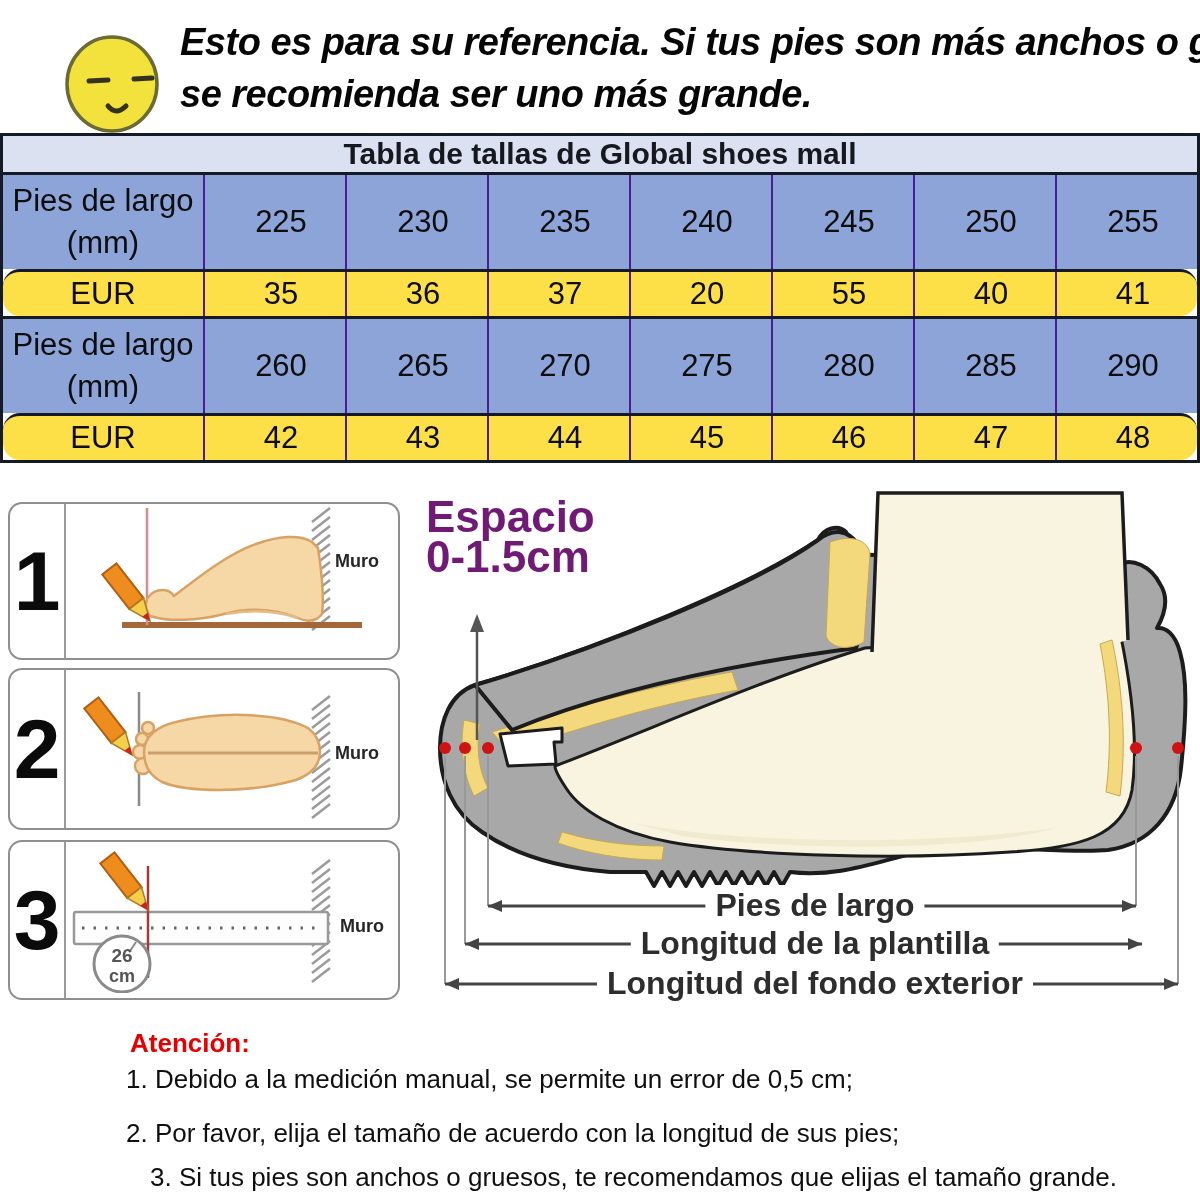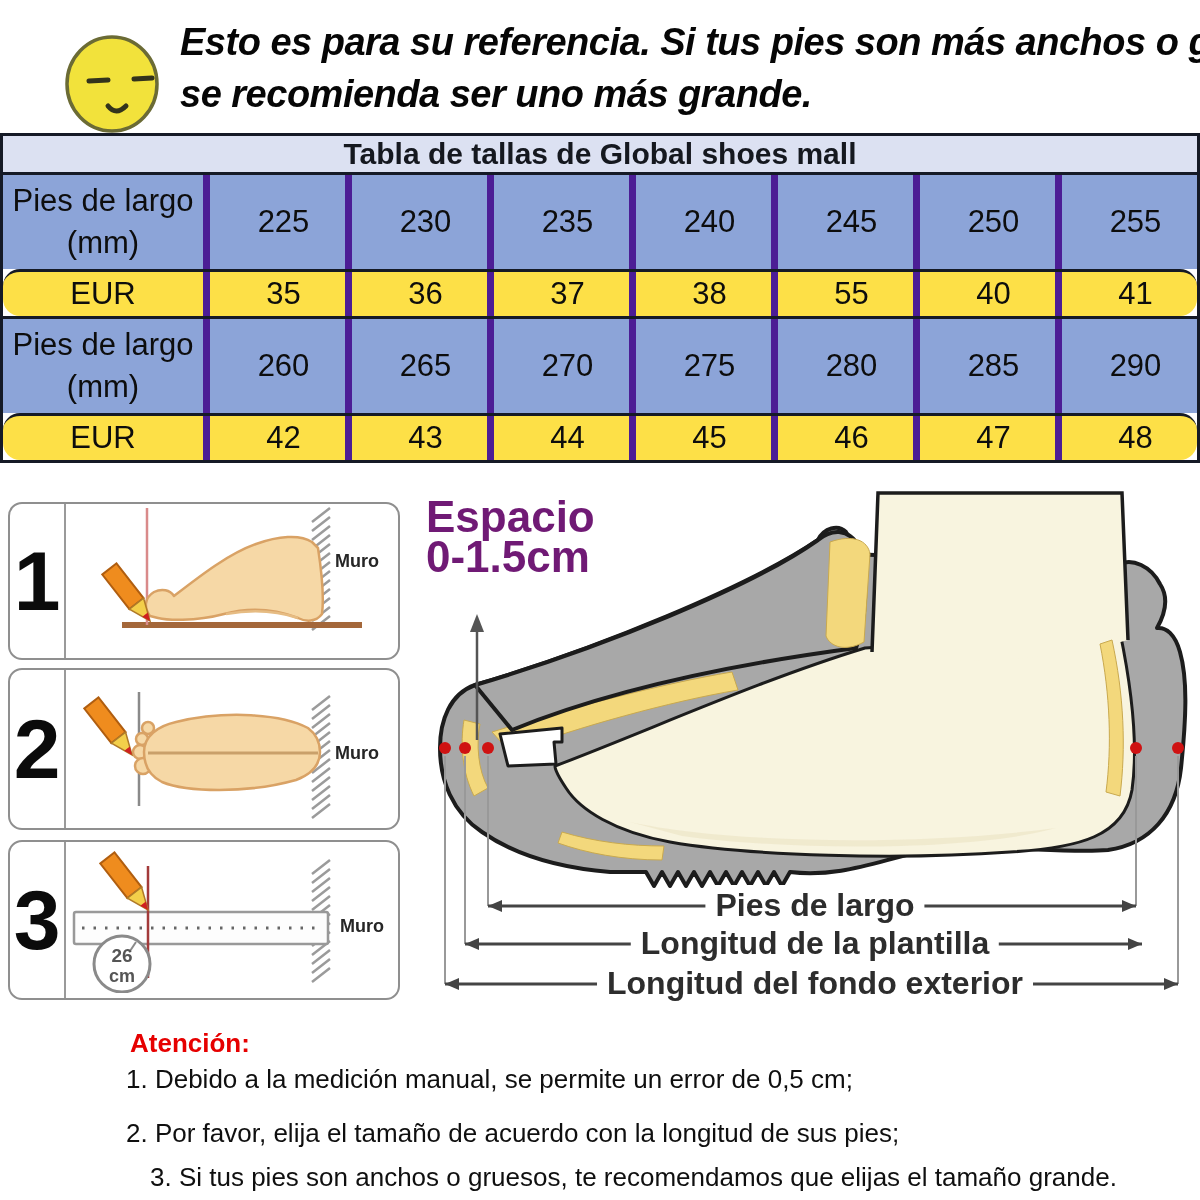--- a/index.html
+++ b/index.html
@@ -14,21 +14,21 @@
 
   
   .size-table{position:absolute;left:0;top:133px;width:1194px;border:3px solid #151a26;}
   .table-title{height:36px;display:flex;align-items:center;justify-content:center;
                background:#dce1f2;font-size:30px;font-weight:bold;color:#15181f;}
   .trow{display:grid;grid-template-columns:200px repeat(7,142px);border-top:3px solid #151a26;}
   .trow.blue{background:#8ca4d8;height:94px;}
   .trow.light{background:#fde047;height:44px;border-radius:17px;}
   .tcell{display:flex;align-items:center;justify-content:center;text-align:center;
          font-size:31px;color:#0d0d0d;white-space:pre-line;line-height:1.35;}
-  .tcell + .tcell{border-left:7px solid #4c1d95;padding-left:12px;}
+  .tcell + .tcell{border-left:2px solid #4c1d95;padding-left:12px;}
 
   
   .panel{position:absolute;left:8px;width:388px;background:#fff;
          border:2.5px solid #8f8f8f;border-radius:14px;}
   .panel-num{position:absolute;left:0;top:0;bottom:0;width:54px;
              border-right:2px solid #9a9a9a;display:flex;align-items:center;
              justify-content:center;font-size:84px;font-weight:bold;color:#0b0b0b;}
   .panel-art{position:absolute;left:56px;top:0;}
   .muro{position:absolute;font-size:18px;font-weight:bold;color:#262626;}
 
@@ -82,21 +82,21 @@
         <div class="tcell">240</div>
         <div class="tcell">245</div>
         <div class="tcell">250</div>
         <div class="tcell">255</div>
       </div>
       <div class="trow light">
         <div class="tcell">EUR</div>
         <div class="tcell">35</div>
         <div class="tcell">36</div>
         <div class="tcell">37</div>
-        <div class="tcell">38</div>
+        <div class="tcell">20</div>
         <div class="tcell">55</div>
         <div class="tcell">40</div>
         <div class="tcell">41</div>
       </div>
       <div class="trow blue">
         <div class="tcell">Pies de largo
 (mm)</div>
         <div class="tcell">260</div>
         <div class="tcell">265</div>
         <div class="tcell">270</div>

